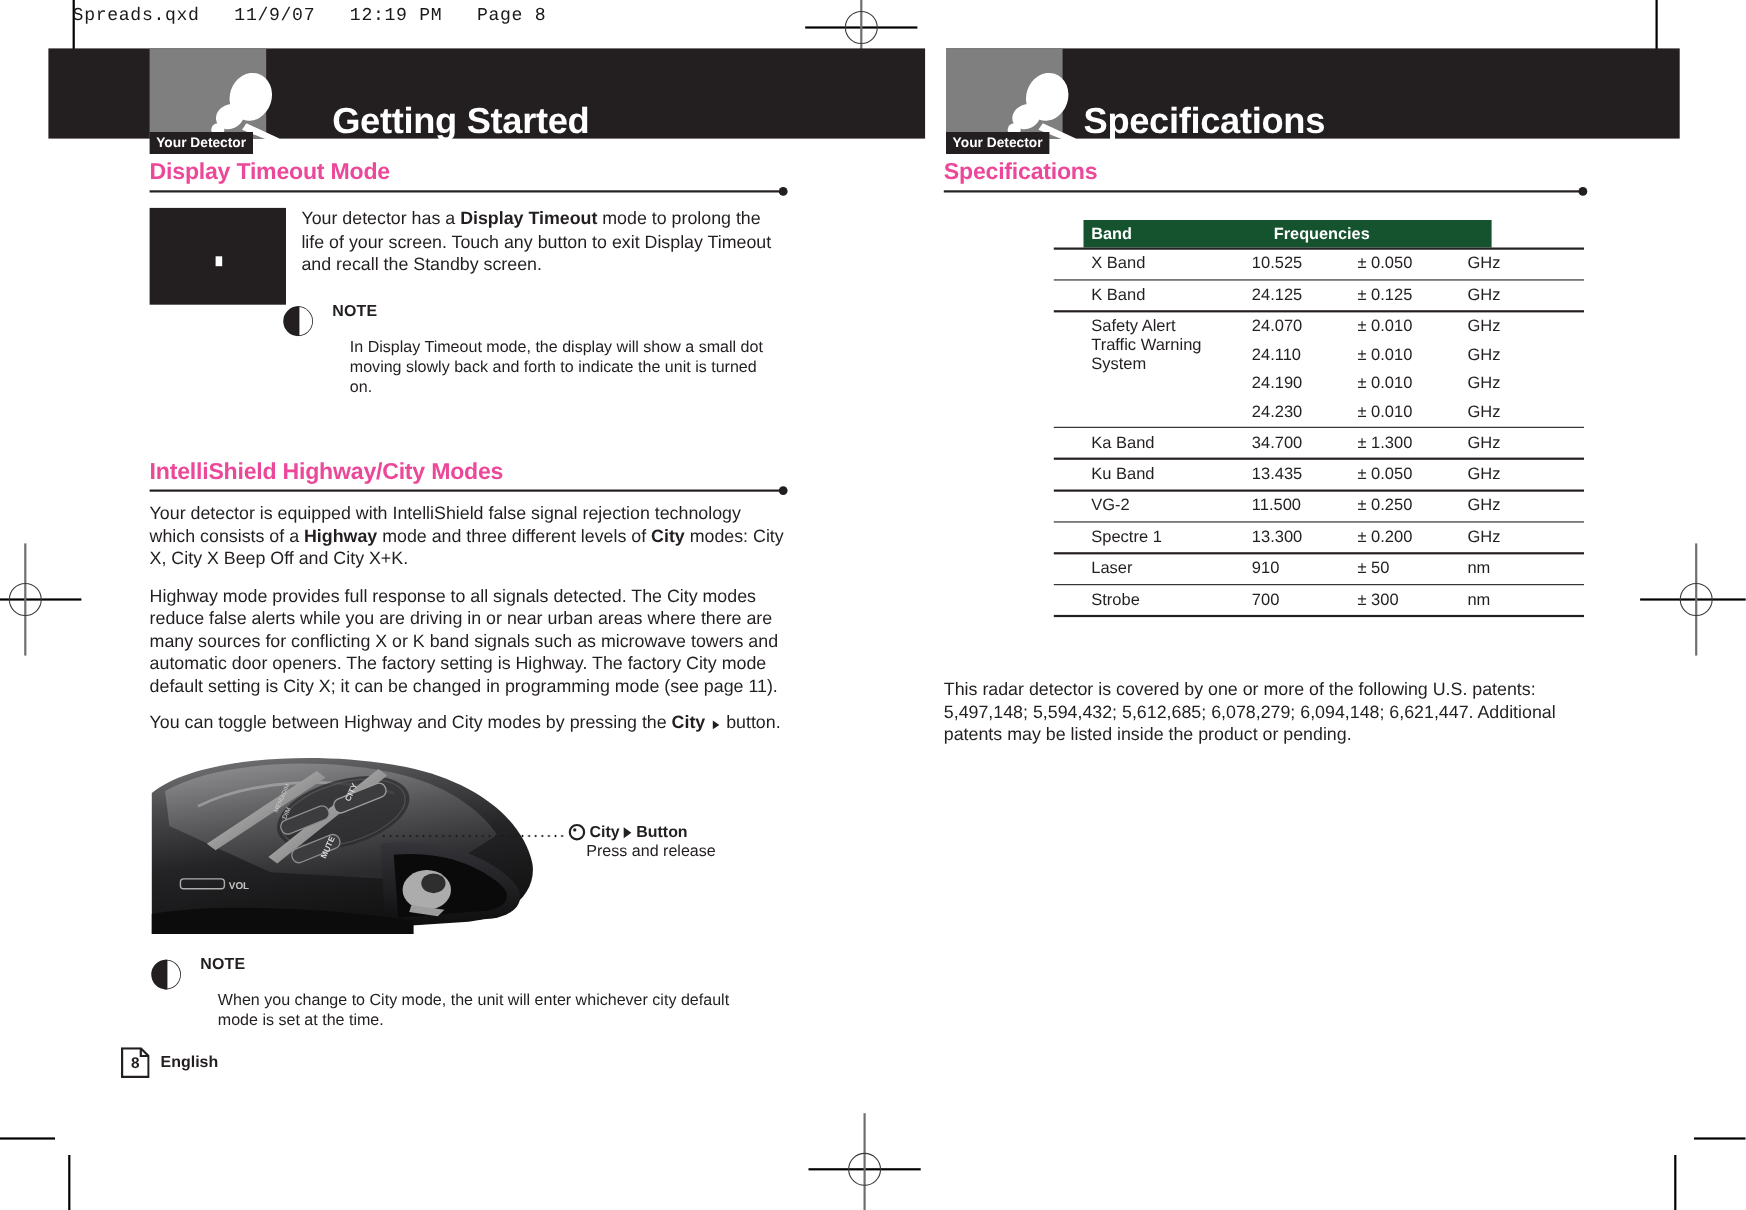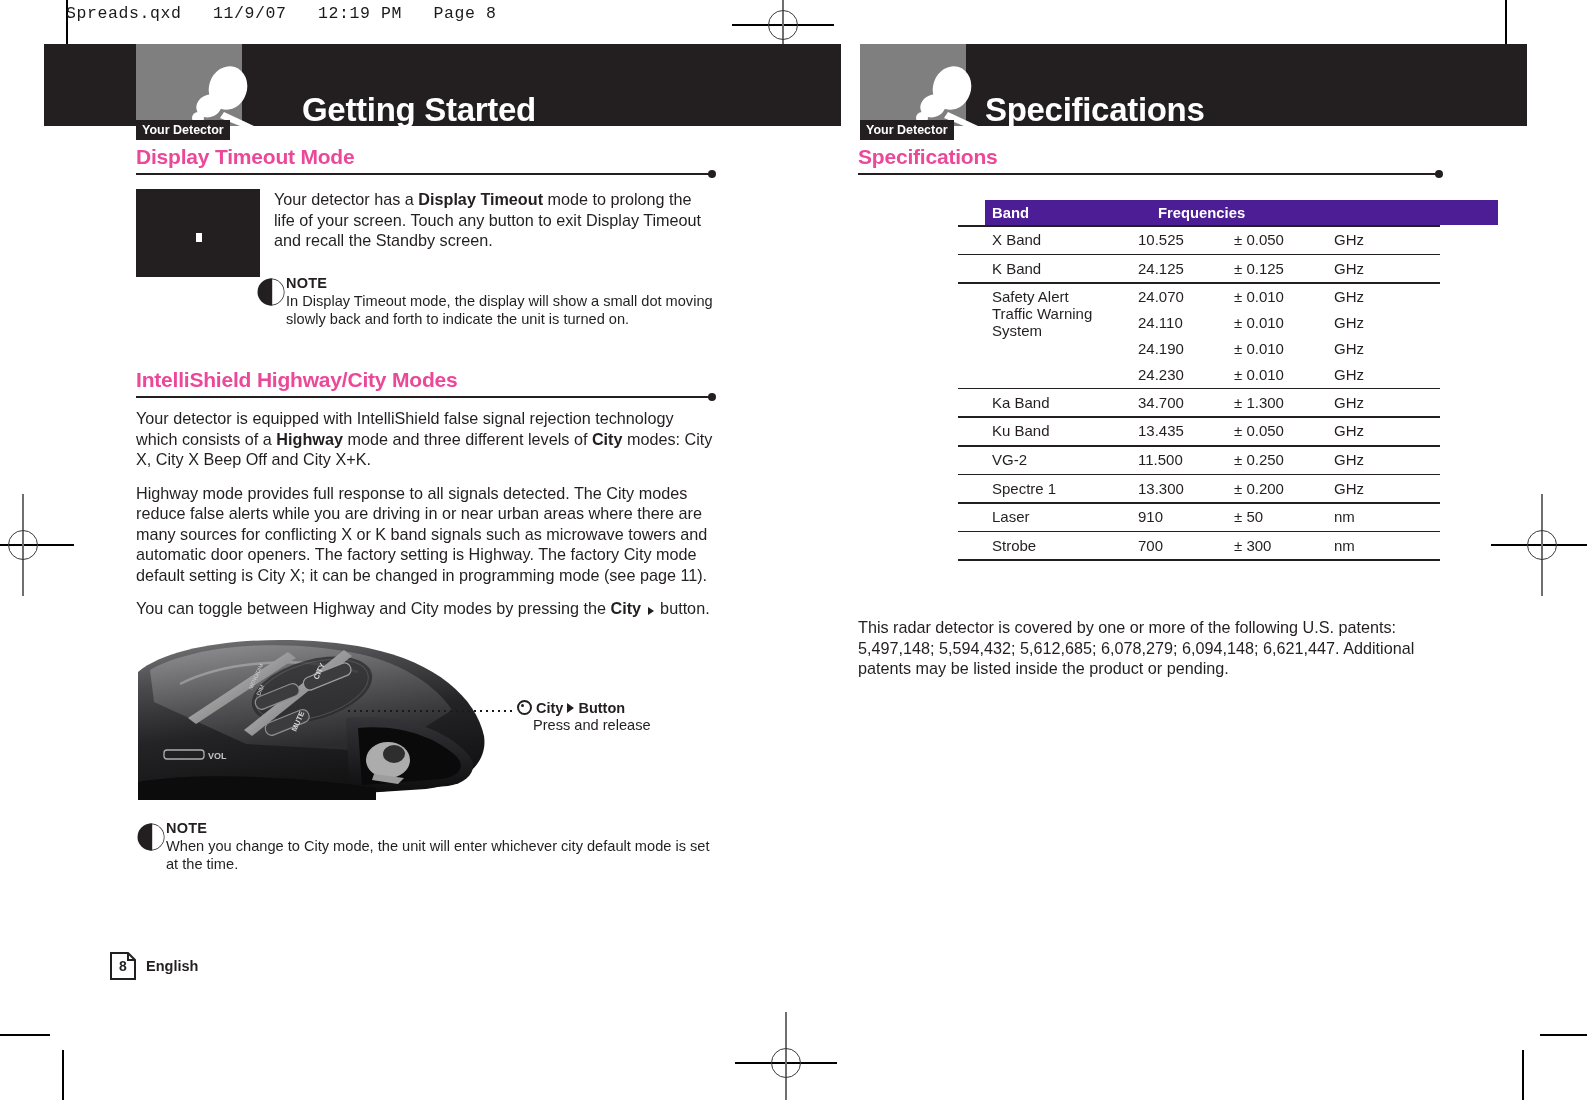--- a/index.html
+++ b/index.html
@@ -149,35 +149,35 @@
     position: absolute;
     left: 60px; top: 44px;
     width: 6px; height: 9px;
     background: #ffffff;
   }
   .dt-text { flex: 1 1 auto; }
 
   
   .note {
     display: flex;
-    gap: 0;
+    gap: 16px;
     margin-top: 2px;
   }
   .note-icon { flex: 0 0 auto; width: 30px; height: 30px; margin-top: 2px; }
   .note-body { flex: 1 1 auto; }
   .note-title {
     font-size: 14.5px;
     font-weight: bold;
     letter-spacing: 0.2px;
     margin: 0 0 1px 0;
   }
   .note-text {
     font-size: 14.6px;
     line-height: 18px;
-    margin: 0;
+    margin: 16px;
   }
 
   
   .photo-row { position: relative; margin-top: 8px; height: 170px; }
   .photo {
     position: absolute; left: 0; top: 0;
     width: 358px; height: 168px;
     overflow: hidden;
     background: #ffffff;
   }
@@ -247,23 +247,23 @@
     top: 55px;
     width: 482px;
   }
   .spec-rule {
     height: 1.6px;
     background: #231f20;
     width: 100%;
   }
   .thead {
     margin-left: 27px;
-    width: 513px;
+    width: 371px;
     height: 25px;
-    background: #4c1d95;
+    background: #14532d;
     color: #ffffff;
     display: flex;
     align-items: center;
     font-size: 14.8px;
     font-weight: bold;
   }
   .trow {
     display: flex;
     align-items: flex-start;
     font-size: 15px;

